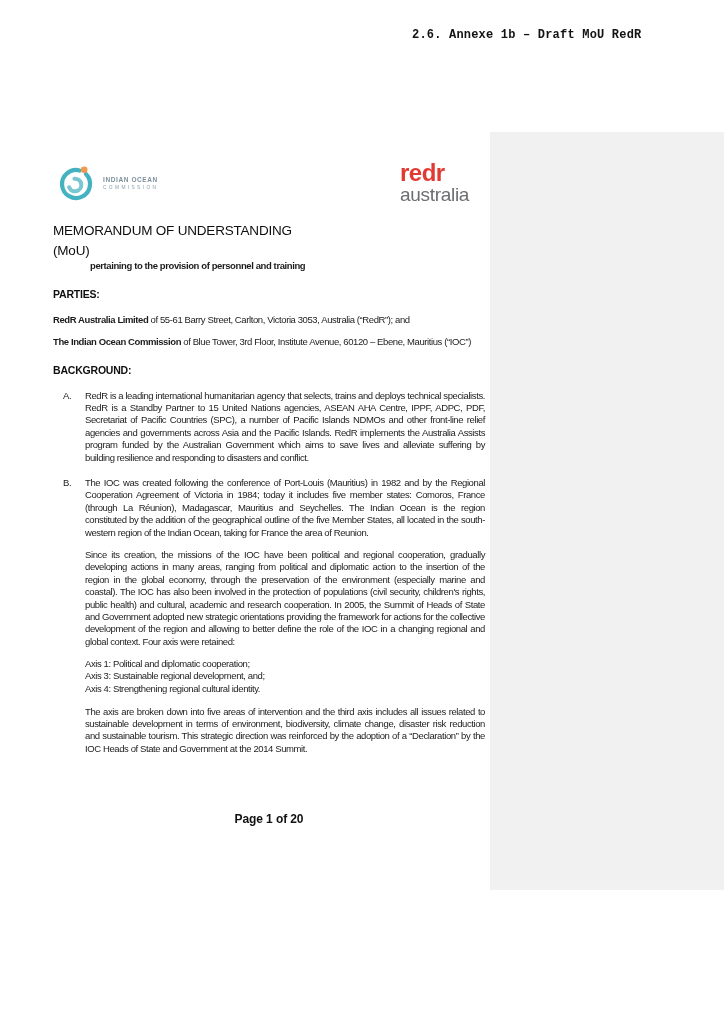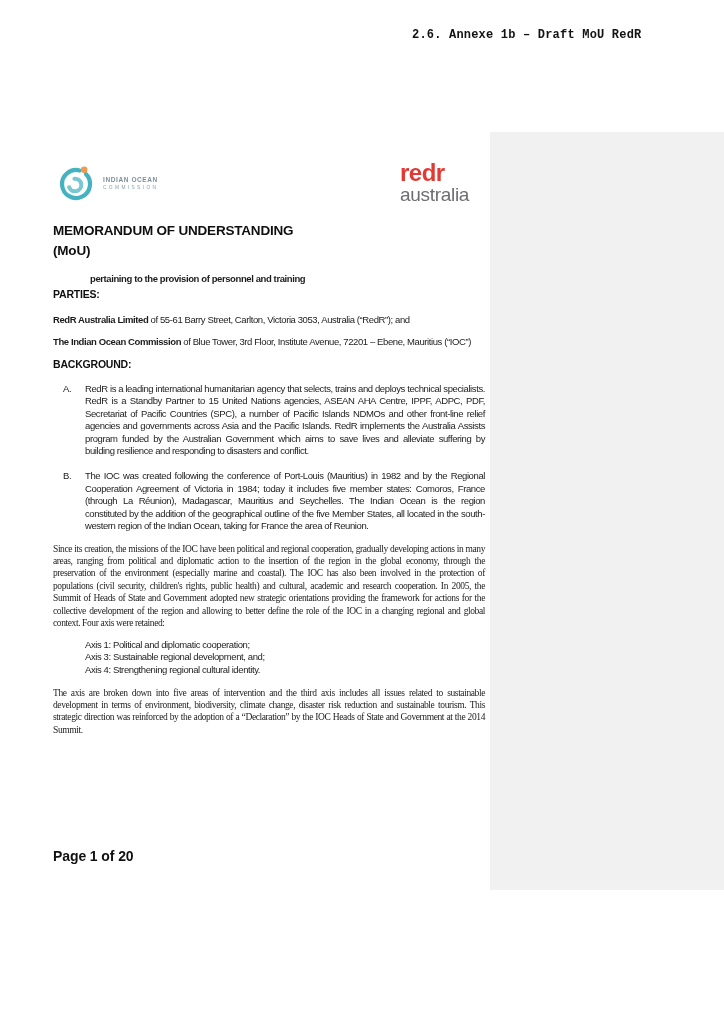--- a/index.html
+++ b/index.html
@@ -11,33 +11,33 @@
   
   .ioc-logo{position:absolute;left:56px;top:162px;display:flex;align-items:center;}
   .ioc-name{margin-left:5px;}
   .ioc-line1{font-size:6.5px;font-weight:bold;color:#7d8f9b;letter-spacing:0.6px;}
   .ioc-line2{font-size:4.8px;color:#8aa0ab;letter-spacing:2.4px;margin-top:1.5px;}
   .redr-logo{position:absolute;left:400px;top:161px;}
   .redr-word{font-size:24px;font-weight:bold;color:#e23a33;line-height:23px;letter-spacing:-0.5px;}
   .redr-sub{font-size:19px;color:#6d6e71;line-height:21px;letter-spacing:-0.3px;}
   
   .content{position:absolute;left:53px;top:221px;width:432px;font-size:9.5px;letter-spacing:-0.4px;line-height:12.4px;}
-  .doc-title{font-size:13.5px;font-weight:bold;line-height:19.5px;letter-spacing:-0.2px;color:#0f0f0f;}
-  .doc-subtitle{margin-top:13px;font-weight:bold;padding-left:37px;}
-  .section-heading{margin-top:3px;font-size:10.5px;font-weight:bold;letter-spacing:-0.2px;color:#0f0f0f;}
+  .doc-title{font-size:13.5px;font-weight:normal;line-height:19.5px;letter-spacing:-0.2px;color:#0f0f0f;}
+  .doc-subtitle{margin-top:0;font-weight:bold;padding-left:37px;}
+  .section-heading{margin-top:16px;font-size:10.5px;font-weight:bold;letter-spacing:-0.2px;color:#0f0f0f;}
   .party{margin-top:13px;white-space:nowrap;}
   .party.second{margin-top:9px;}
   .party strong{letter-spacing:-0.4px;text-align:center;}
   .bg-item{position:relative;margin-top:13px;padding-left:32px;box-sizing:border-box;text-align:justify;}
   .bg-item .marker{position:absolute;left:10px;top:0;}
-  .para{margin-top:10px;text-align:justify;font-family:Liberation Serif, serif;}
+  .para{margin-top:10px;margin-left:32px;text-align:justify;}
   .axes{margin-top:9px;margin-left:32px;}
   .axis-line{line-height:12.6px;}
-  .footer{position:absolute;left:53px;top:848px;width:432px;text-align:left;
-    font-size:14px;font-weight:bold;letter-spacing:-0.1px;color:#111;}
+  .footer{position:absolute;left:53px;top:812px;width:432px;text-align:center;
+    font-size:12px;font-weight:bold;letter-spacing:-0.1px;color:#111;}
 </style>
 </head>
 <body>
 
 <div class="page">
 
   <div class="gray-block"></div>
 
   <div class="doc-header">2.6. Annexe 1b – Draft MoU RedR</div>
 
@@ -64,21 +64,21 @@
       <div>MEMORANDUM OF UNDERSTANDING</div>
       <div>(MoU)</div>
     </div>
 
     <div class="doc-subtitle">pertaining to the provision of personnel and training</div>
 
     <div class="section-heading">PARTIES:</div>
 
     <p class="party"><strong>RedR Australia Limited</strong><span> of 55-61 Barry Street, Carlton, Victoria 3053, Australia (“RedR”); and</span></p>
 
-    <p class="party second"><strong>The Indian Ocean Commission</strong><span> of Blue Tower, 3rd Floor, Institute Avenue, 72201 – Ebene, Mauritius (“IOC”)</span></p>
+    <p class="party second"><strong>The Indian Ocean Commission</strong><span> of Blue Tower, 3rd Floor, Institute Avenue, 60120 – Ebene, Mauritius (“IOC”)</span></p>
 
     <div class="section-heading">BACKGROUND:</div>
 
     <div class="bg-item">
       <span class="marker">A.</span>
       <span>RedR is a leading international humanitarian agency that selects, trains and deploys technical specialists. RedR is a Standby Partner to 15 United Nations agencies, ASEAN AHA Centre, IPPF, ADPC, PDF, Secretariat of Pacific Countries (SPC), a number of Pacific Islands NDMOs and other front-line relief agencies and governments across Asia and the Pacific Islands. RedR implements the Australia Assists program funded by the Australian Government which aims to save lives and alleviate suffering by building resilience and responding to disasters and conflict.</span>
     </div>
 
     <div class="bg-item">
       <span class="marker">B.</span>

